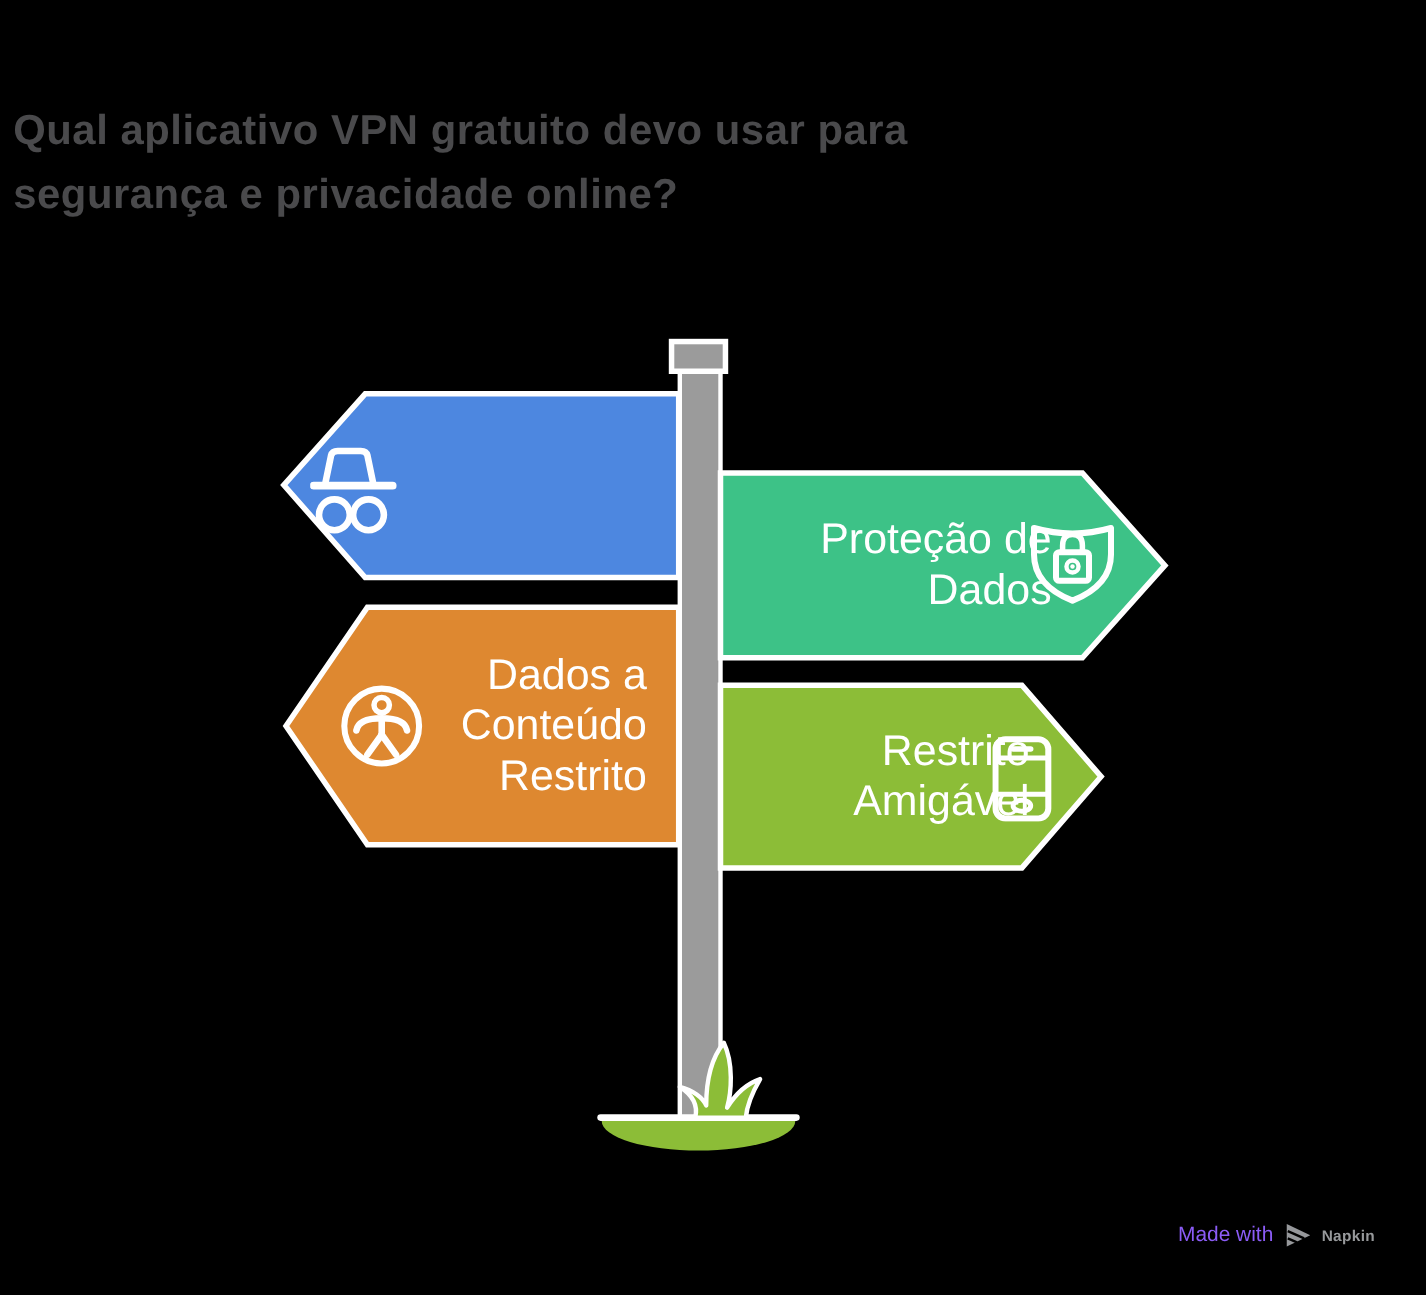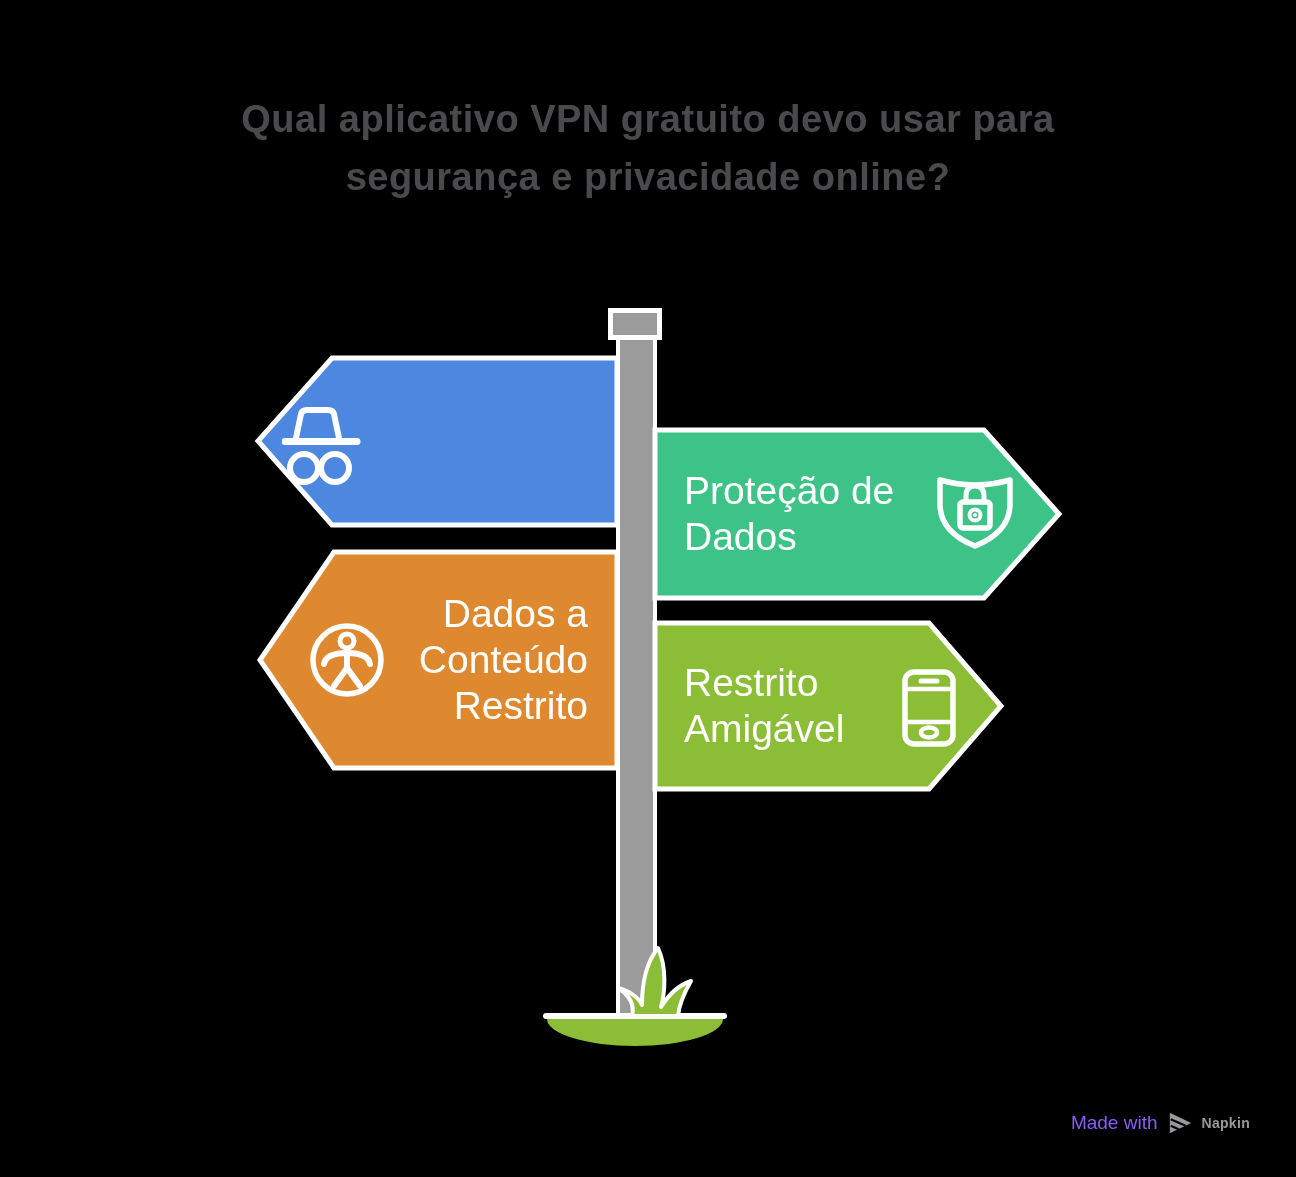--- a/index.html
+++ b/index.html
@@ -5,43 +5,42 @@
   html,body{margin:0;padding:0;background:#000;}
   .canvas{
     position:relative;
     width:1296px;height:1177px;
     background:#000;
     overflow:hidden;
     font-family:"Liberation Sans", sans-serif;
   }
   .title{
     position:absolute;
-    left:0;right:0;top:90px;
-    text-align:center;
+    left:12px;right:0;top:90px;
     font-size:38px;
     font-weight:bold;
     line-height:58px;
     color:#4a4a4c;
     white-space:pre-line;
     letter-spacing:.5px;
   }
   .scene{position:absolute;left:0;top:0;}
   .sign-shape{stroke:#fff;stroke-width:5;stroke-linejoin:miter;}
   .pole-shape{stroke:#fff;stroke-width:4;}
   .icon{position:absolute;}
   .icon .st{stroke:#fff;fill:none;stroke-linecap:round;stroke-linejoin:round;}
   .label{
     position:absolute;
     display:flex;align-items:center;
     color:#fff;
     font-size:39px;line-height:46px;
   }
   .label .txt{white-space:pre-line;width:100%;}
   .label.align-right{justify-content:flex-end;text-align:right;}
-  .label.align-left{justify-content:flex-start;text-align:left;}
+  .label.align-left{justify-content:flex-start;text-align:right;margin-left:12px;}
   .footer{
     position:absolute;
     top:1110px;right:46px;
     display:flex;align-items:center;gap:9px;
   }
   .footer .made-with{font-size:19px;color:#8b5cf6;}
   .footer .brand{font-size:14px;color:#97999b;font-weight:600;letter-spacing:.3px;}
 </style>
 </head>
 <body>

